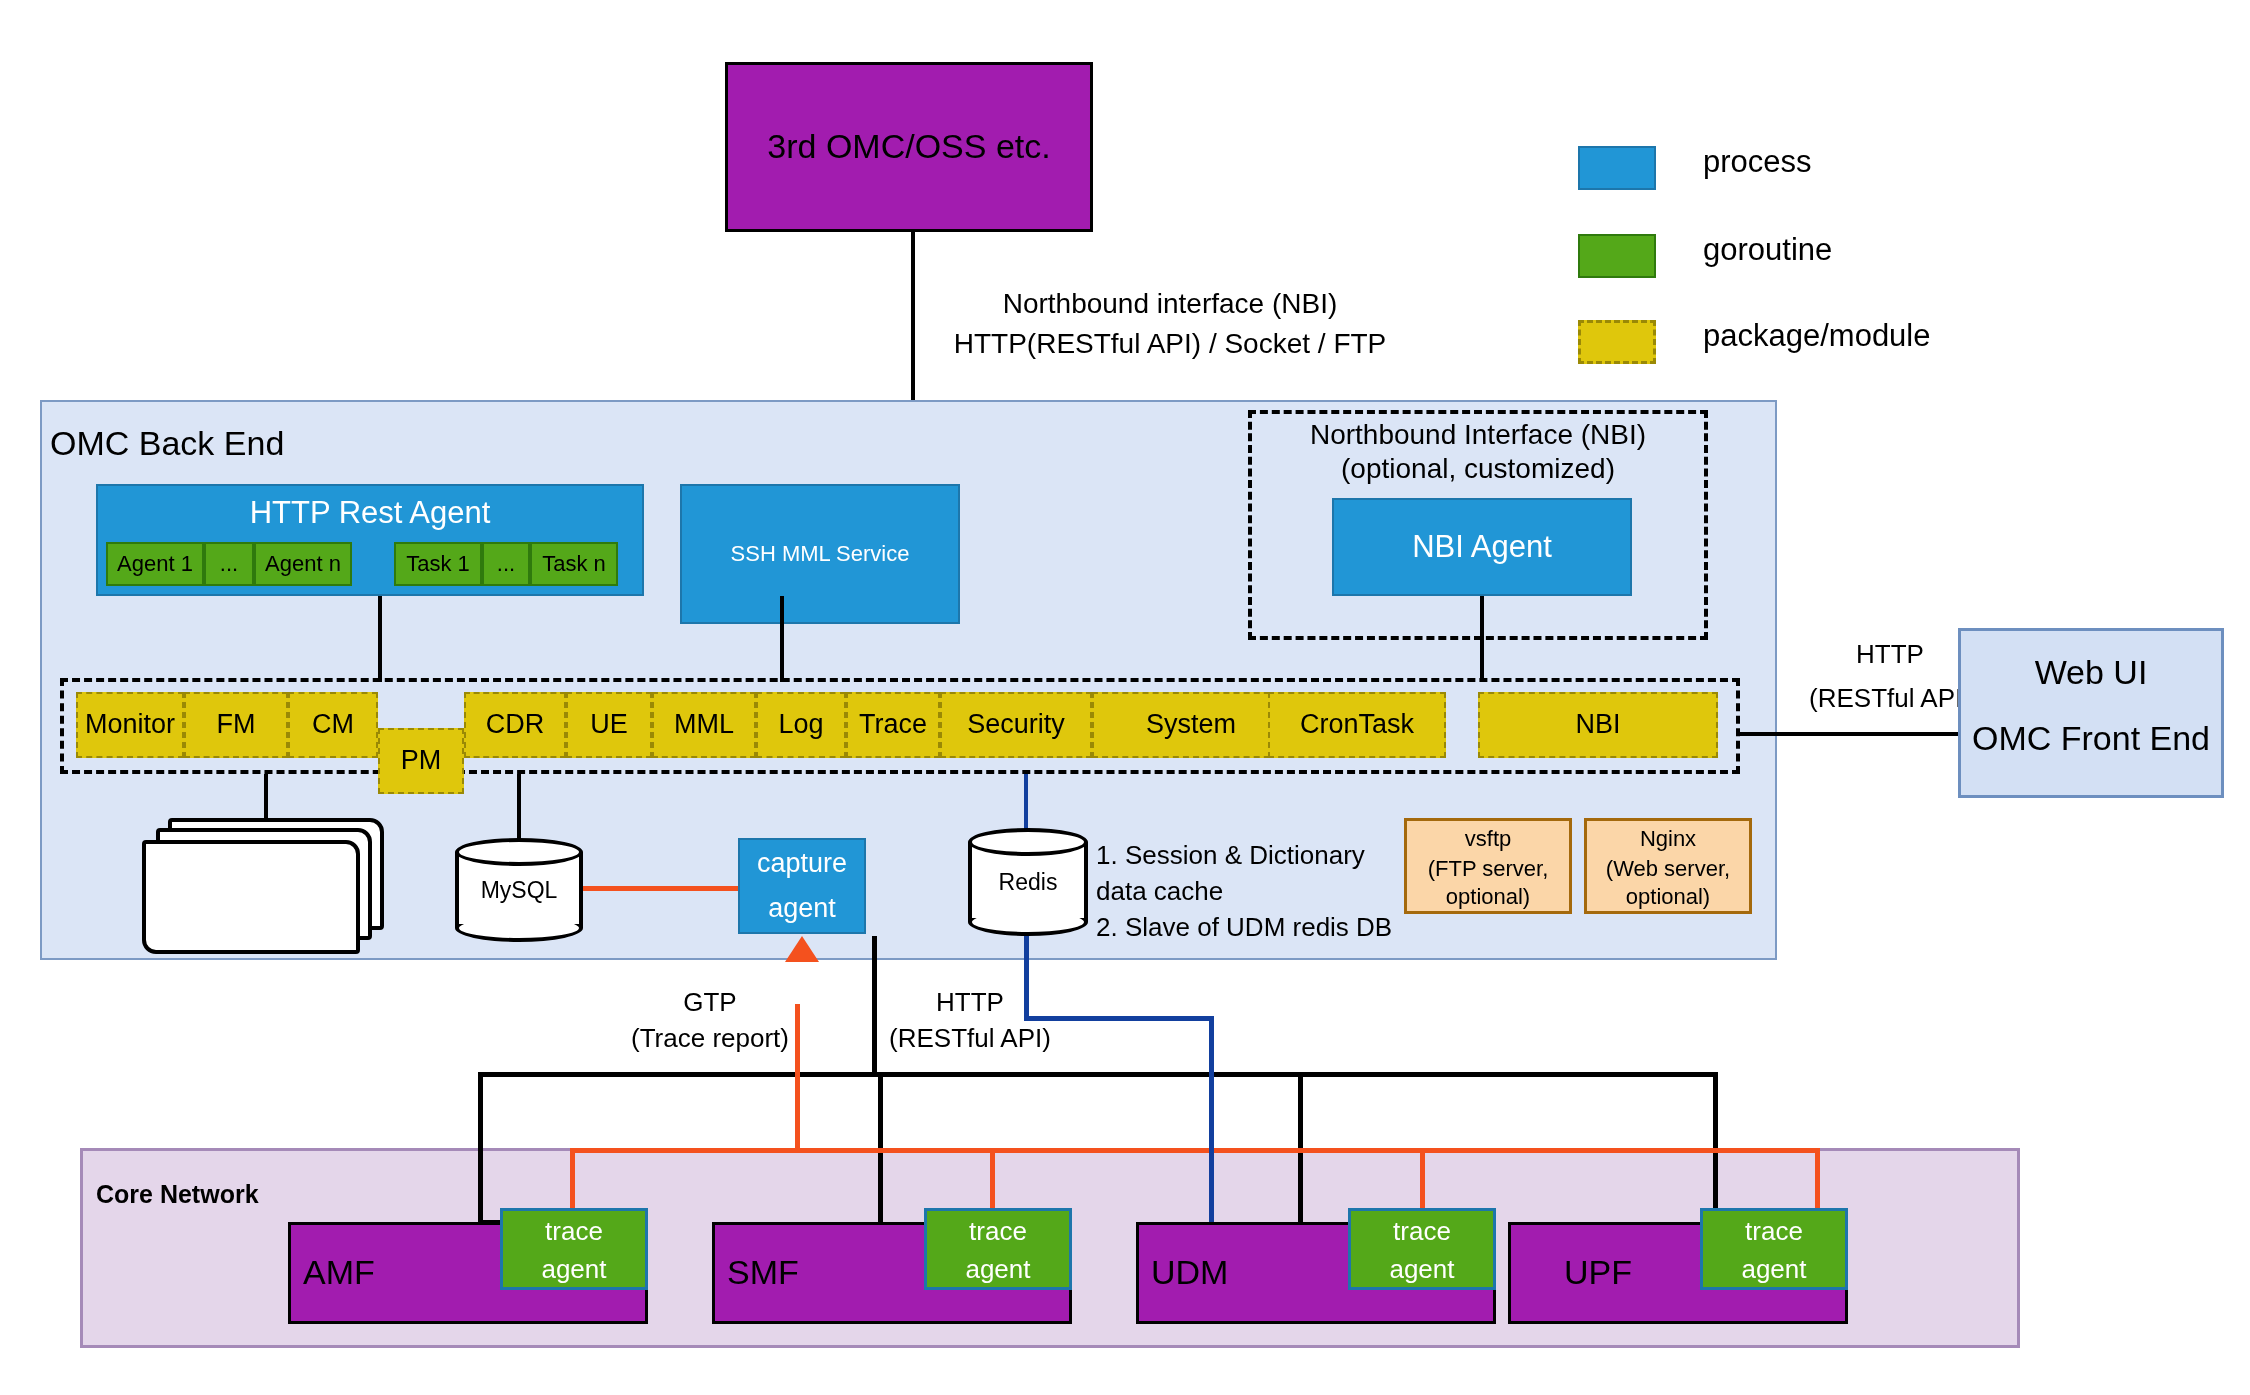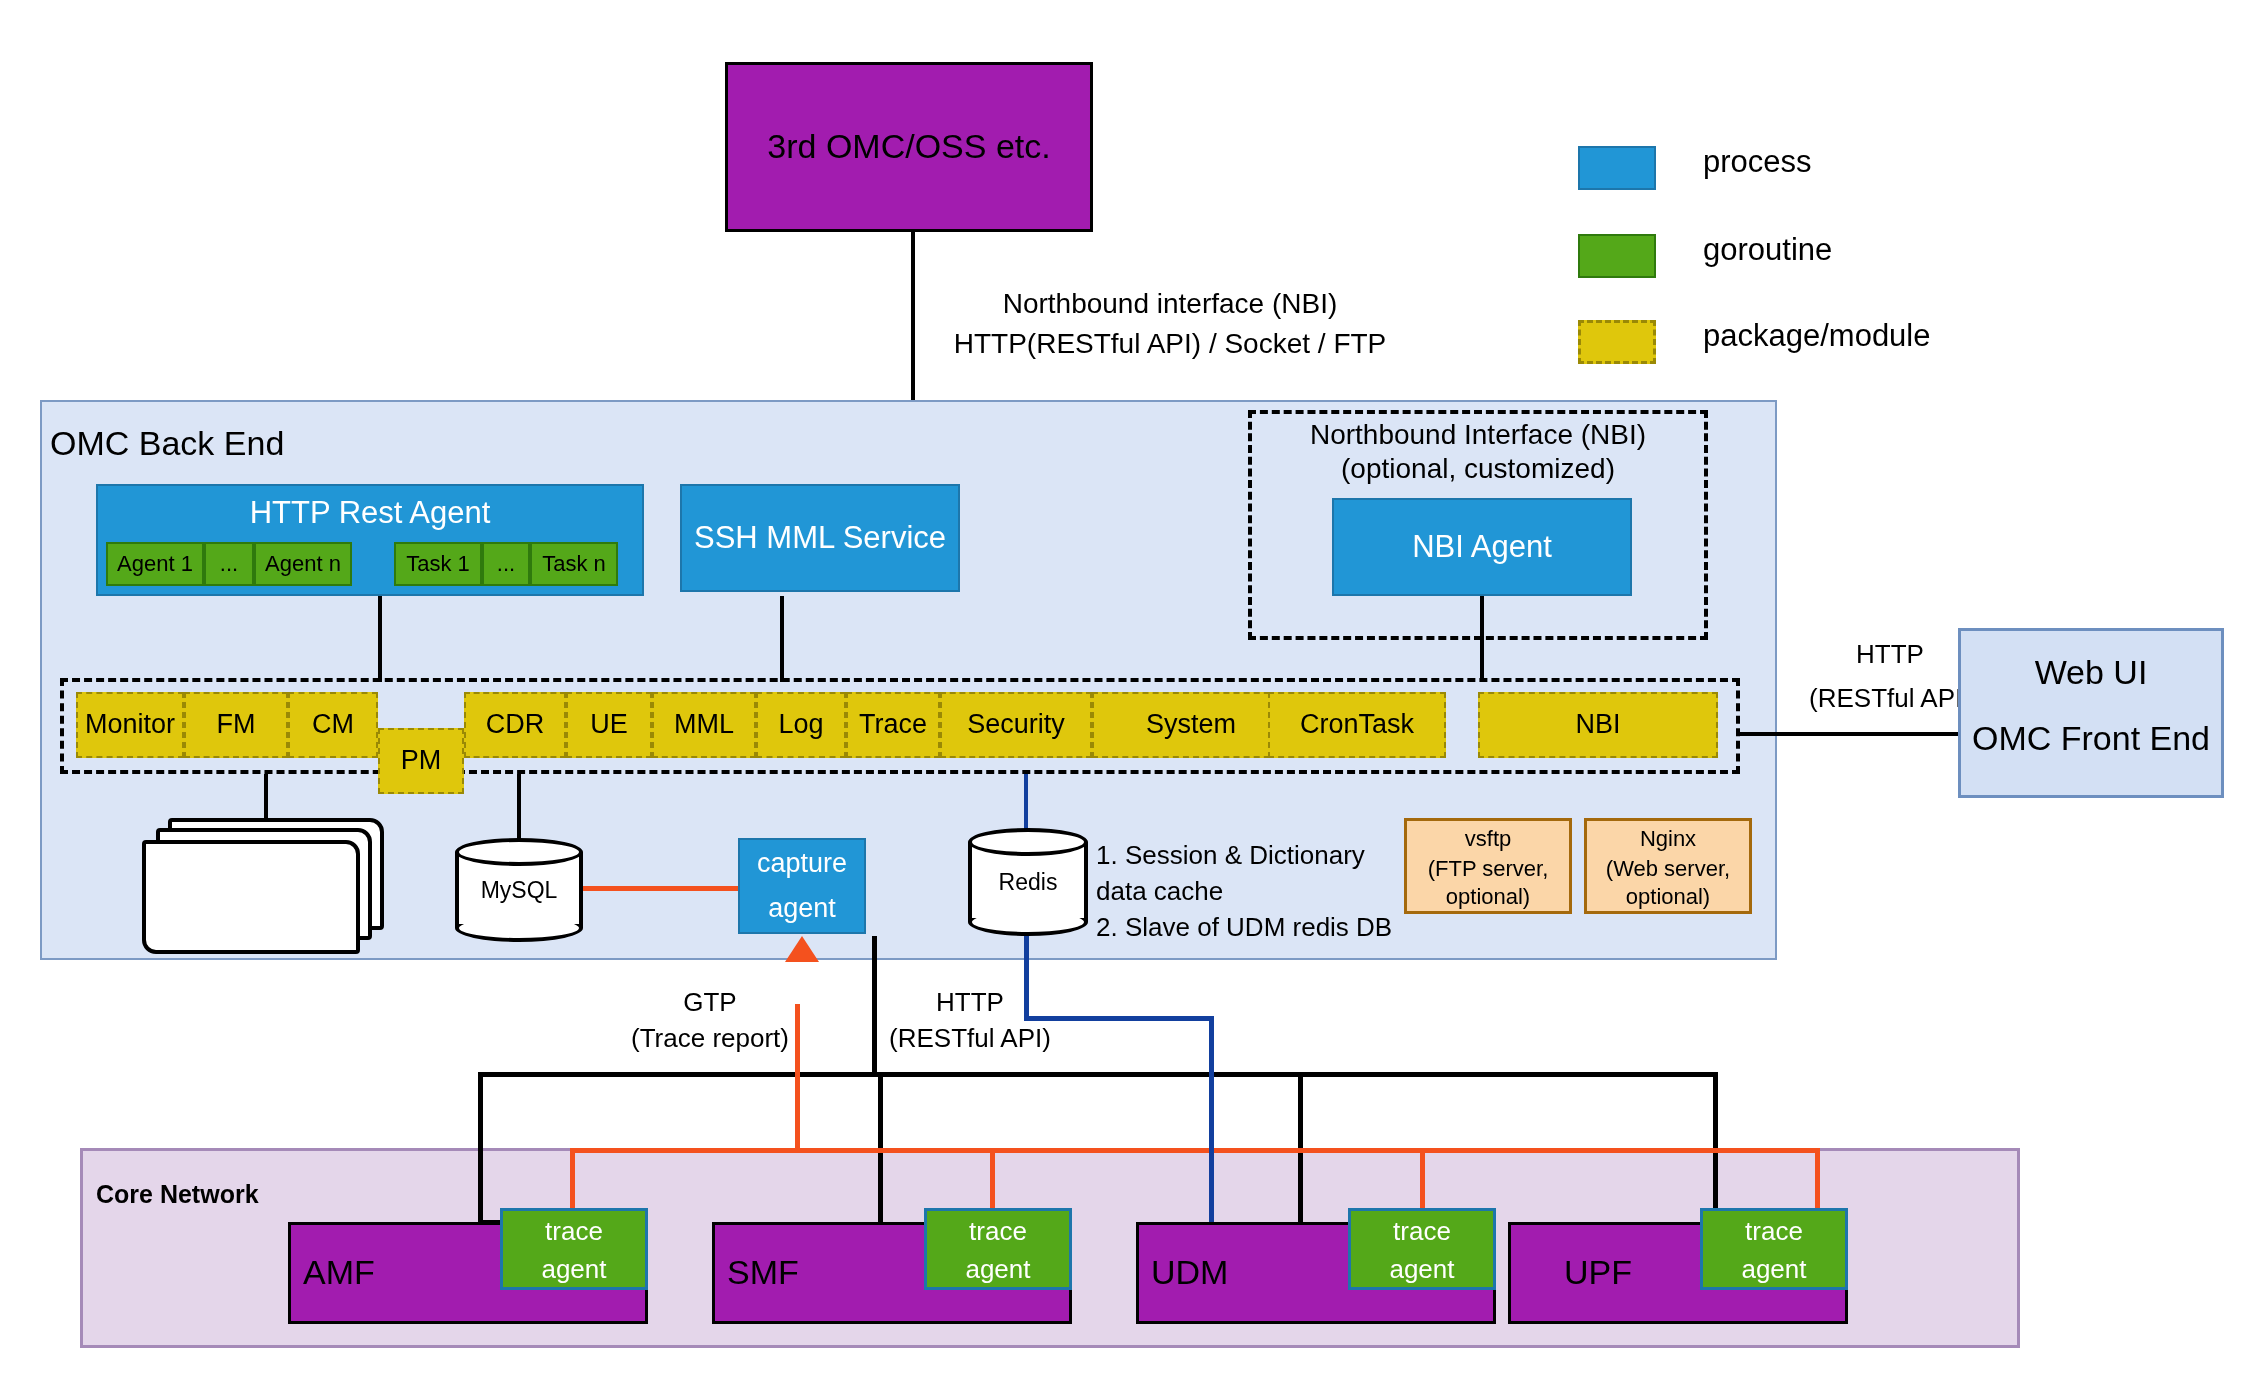--- a/index.html
+++ b/index.html
@@ -97,21 +97,21 @@
 <div class="abs goro ctr" style="left:106px;top:542px;width:98px;height:44px;font-size:22px;">Agent 1</div>
 <div class="abs goro ctr" style="left:204px;top:542px;width:50px;height:44px;font-size:22px;">...</div>
 <div class="abs goro ctr" style="left:254px;top:542px;width:98px;height:44px;font-size:22px;">Agent n</div>
 
 <div class="abs goro ctr" style="left:394px;top:542px;width:88px;height:44px;font-size:22px;">Task 1</div>
 <div class="abs goro ctr" style="left:482px;top:542px;width:48px;height:44px;font-size:22px;">...</div>
 <div class="abs goro ctr" style="left:530px;top:542px;width:88px;height:44px;font-size:22px;">Task n</div>
 
 <div class="ln" style="left:378px;top:596px;width:4px;height:86px;"></div>
 
-<div class="abs proc ctr" style="left:680px;top:484px;width:280px;height:108px;font-size:31px;">
+<div class="abs proc ctr" style="left:680px;top:484px;width:280px;height:140px;font-size:22px;">
   <span>SSH MML Service</span>
 </div>
 <div class="ln" style="left:780px;top:596px;width:4px;height:86px;"></div>
 
 <div class="abs dashblk" style="left:1248px;top:410px;width:460px;height:230px;"></div>
 <div class="abs ctr" style="left:1248px;top:418px;width:460px;height:34px;font-size:28px;">Northbound Interface (NBI)</div>
 <div class="abs ctr" style="left:1248px;top:452px;width:460px;height:34px;font-size:28px;">(optional, customized)</div>
 <div class="abs proc ctr" style="left:1332px;top:498px;width:300px;height:98px;font-size:31px;">
   <span>NBI  Agent</span>
 </div>

